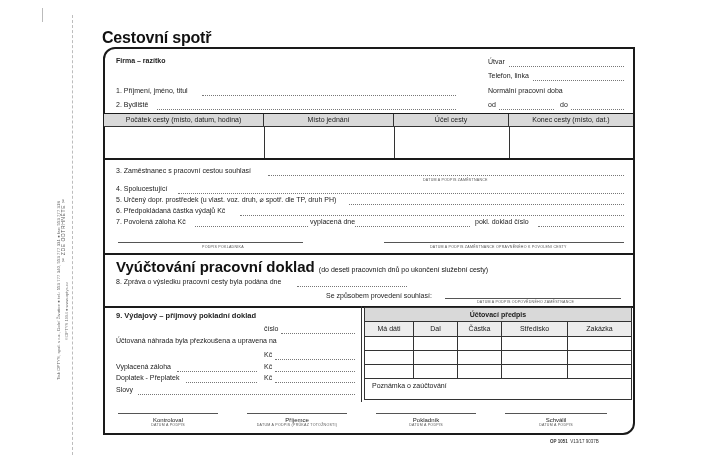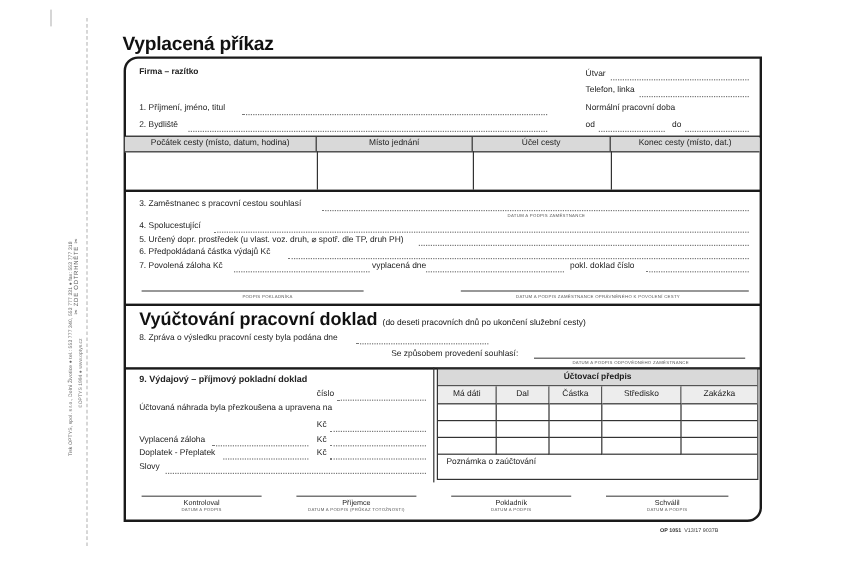--- a/index.html
+++ b/index.html
@@ -38,21 +38,21 @@
 </style>
 </head>
 <body>
 
 <div class="abs cut-mark"></div>
 <div class="abs cut-line"></div>
 <div class="abs side-cut">✂ ZDE ODTRHNĚTE ✂</div>
 <div class="abs side-text">Tisk OPTYS, spol. s r.o., Dolní Životice ● tel.: 553 777 340, 553 777 331 ● fax: 553 777 318</div>
 <div class="abs side-text2">©OPTYS 1994 ● www.optys.cz</div>
 
-<div class="abs title">Vyplacená příkaz</div>
+<div class="abs title">Cestovní spotř</div>
 
 <div class="abs frame"></div>
 
 <div class="abs t tb" style="left:116px;top:57px;">Firma – razítko</div>
 
 <div class="abs t" style="left:116px;top:87px;">1.  Příjmení, jméno, titul</div>
 <div class="abs dots" style="left:202px;top:95px;width:254px;"></div>
 <div class="abs t" style="left:116px;top:101px;">2.  Bydliště</div>
 <div class="abs dots" style="left:157px;top:109px;width:299px;"></div>
 

